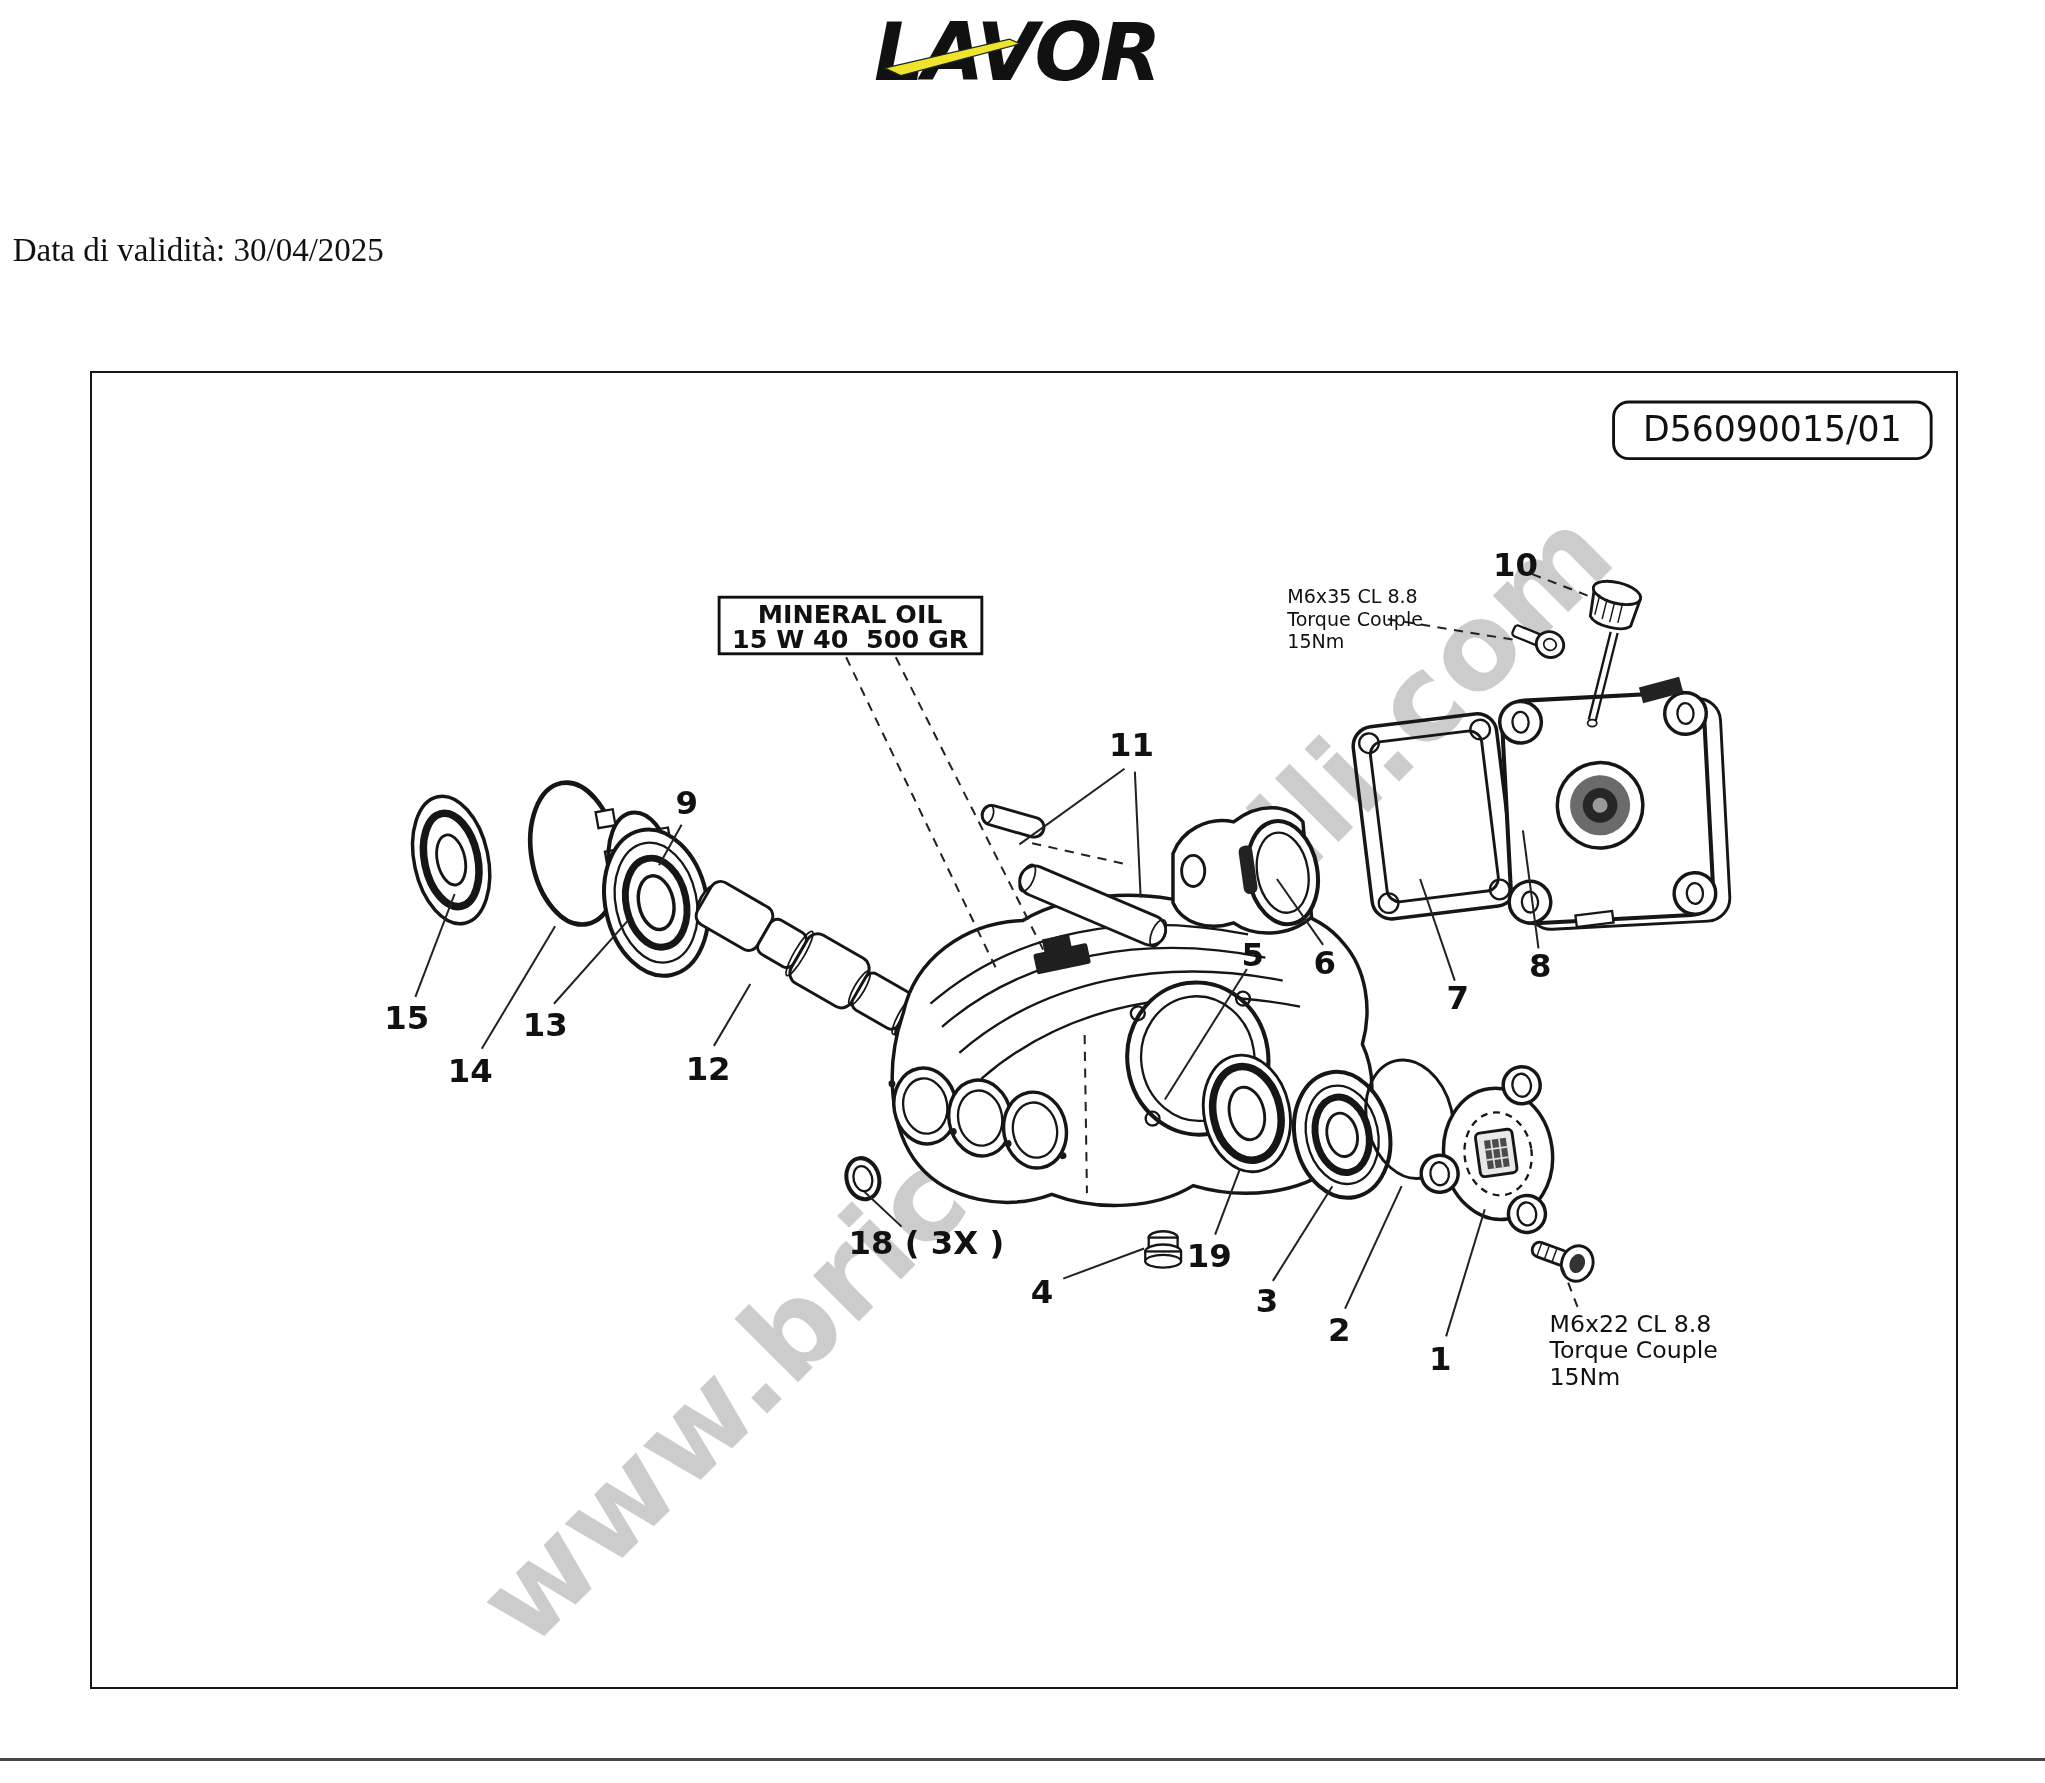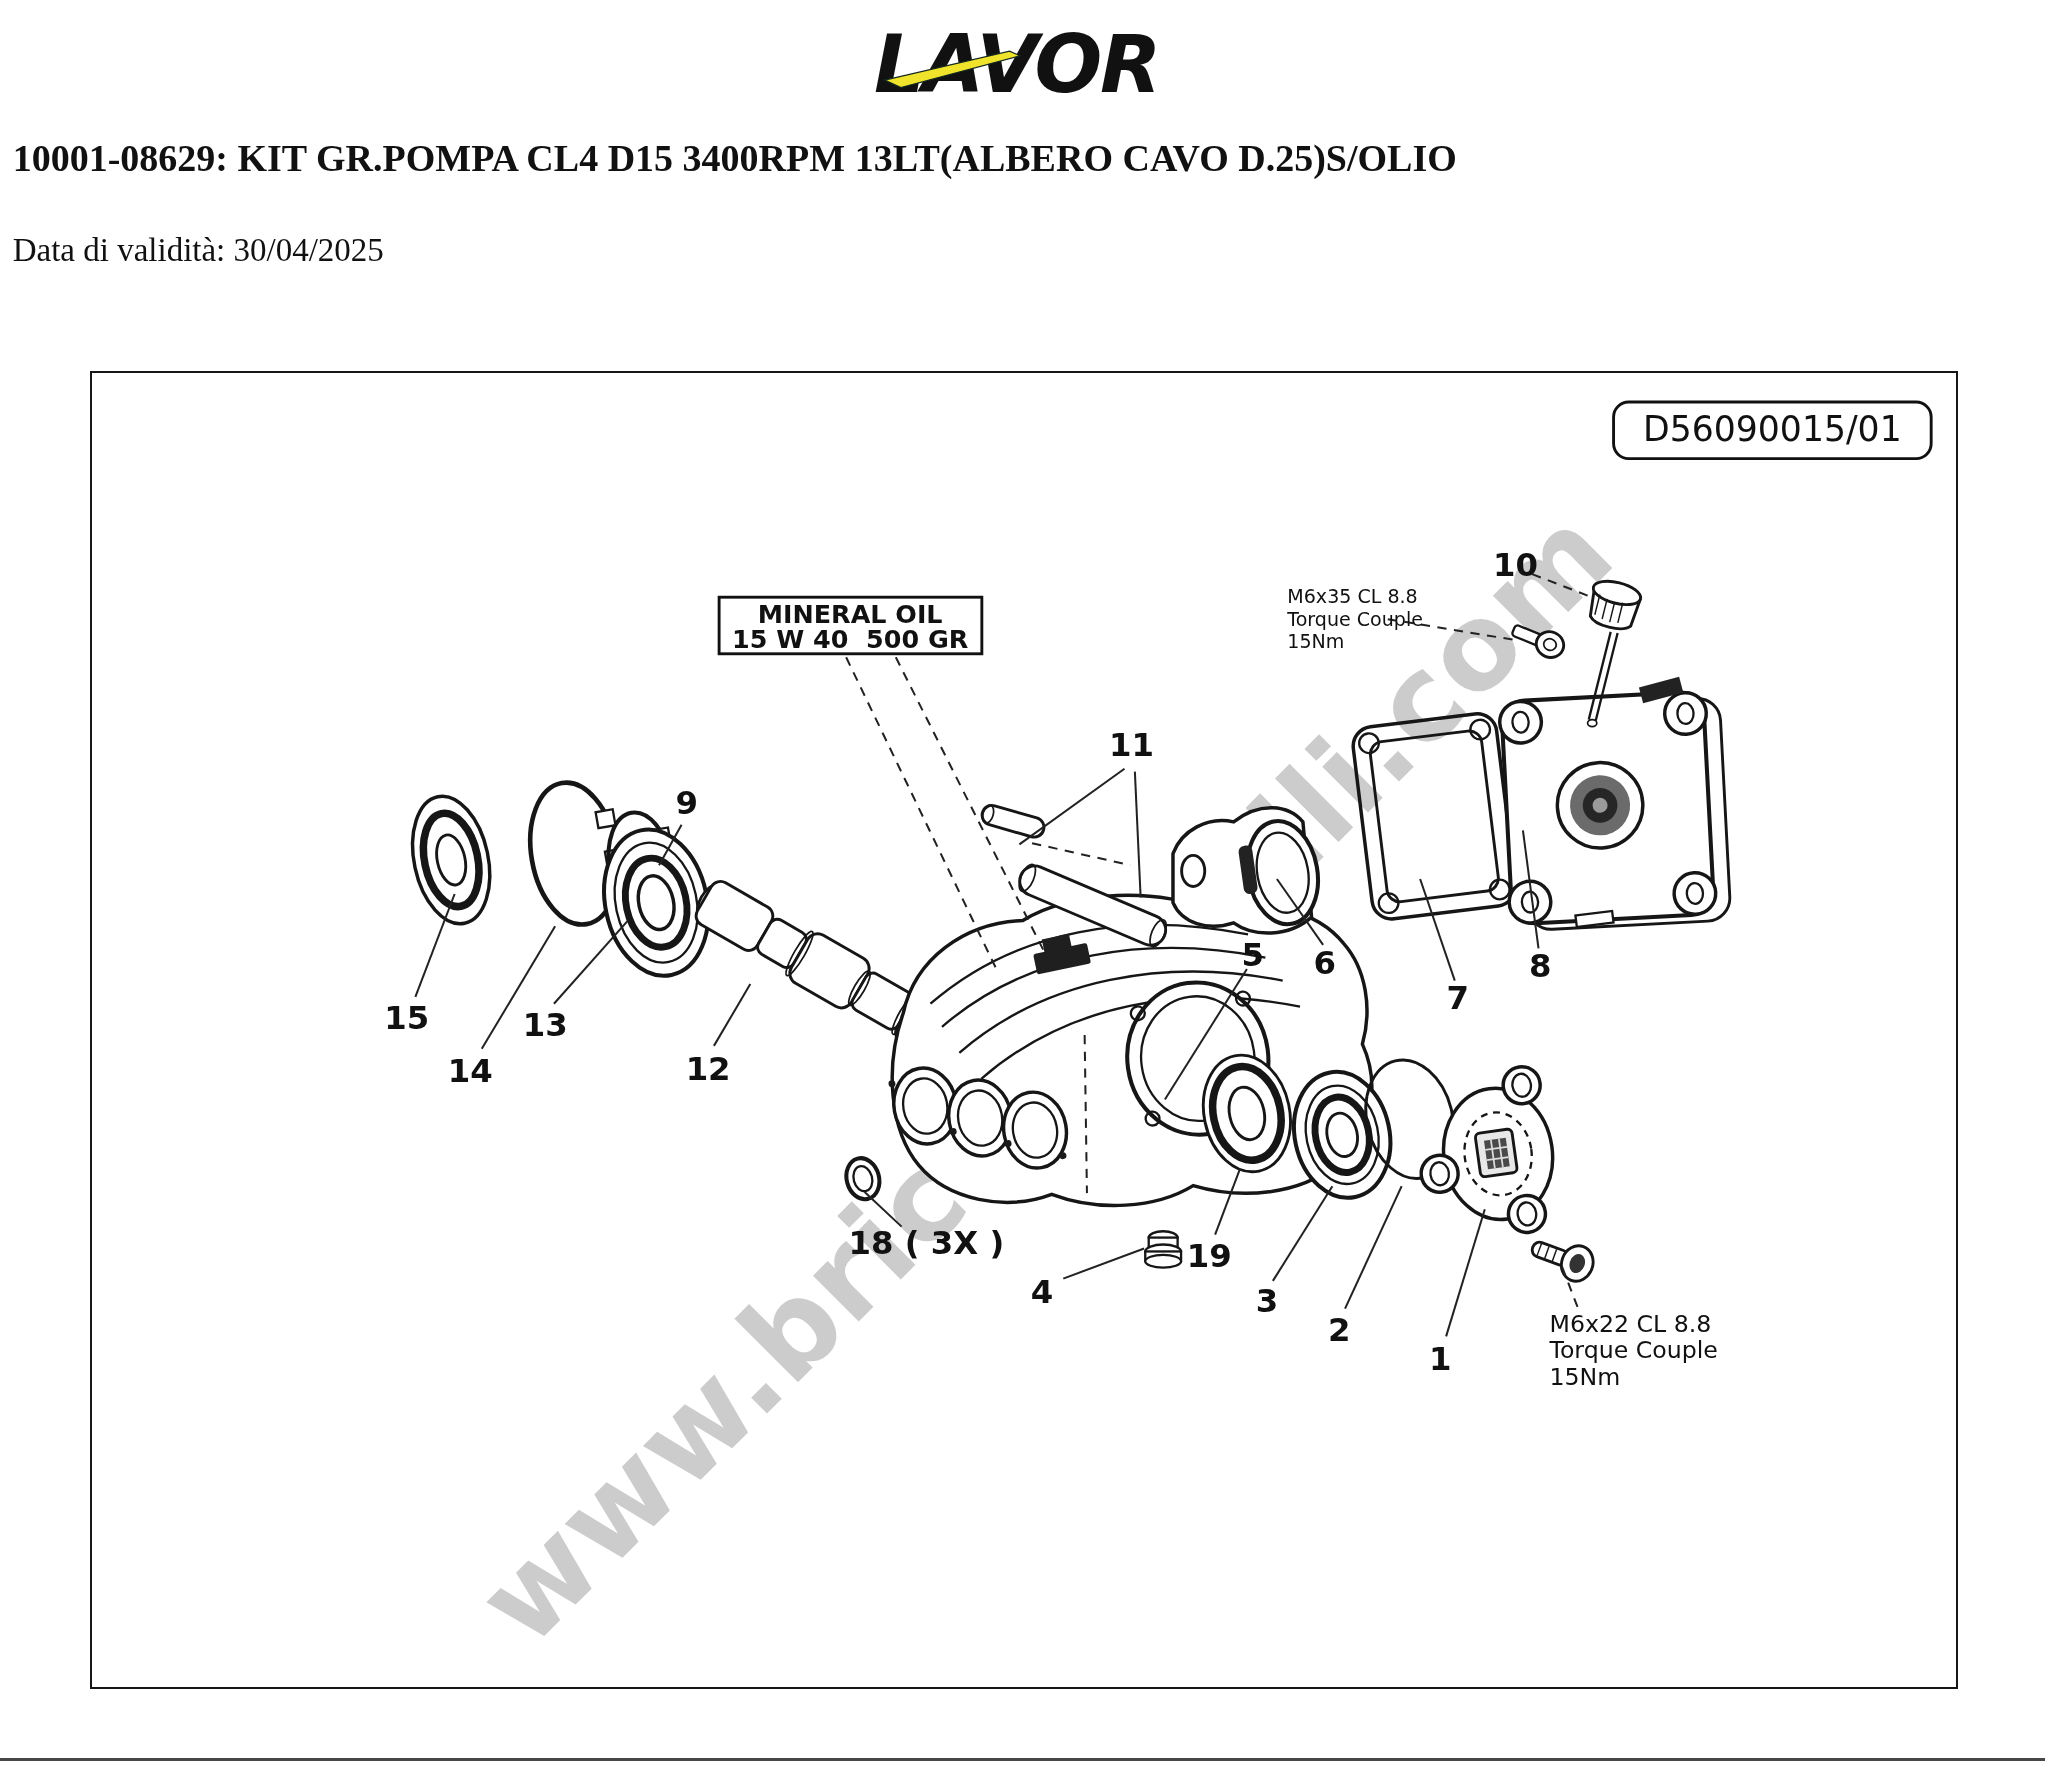--- a/index.html
+++ b/index.html
@@ -1,18 +1,18 @@
 <!DOCTYPE html>
 <html style="font-size:9.2px"><head>
 <meta charset="utf-8">
 <style>
   html,body{margin:0;padding:0;background:#ffffff;}
   #page{position:relative;width:2046px;height:1783px;background:#ffffff;overflow:hidden;
         font-family:"Liberation Serif", serif;color:#111;}
-  .logo-wrap{position:absolute;left:820px;top:20px;width:393px;height:90px;}
+  .logo-wrap{position:absolute;left:820px;top:8px;width:393px;height:90px;}
   .title{position:absolute;left:12.7px;top:136px;width:1964px;
          font-family:"Liberation Serif", serif;font-weight:bold;font-size:38px;letter-spacing:0px;}
   .validity{position:absolute;left:12.7px;top:232px;font-family:"Liberation Serif", serif;
             font-size:33px;text-align:center;}
   .frame{position:absolute;left:90px;top:371px;width:1864px;height:1314px;
          border:2.3px solid #161616;background:#ffffff;}
   .frame svg{display:block;width:100%;height:100%;}
   .footer-line{position:absolute;left:0;top:1758px;width:2046px;height:2.9px;background:#474747;}
   svg text{font-family:"DejaVu Sans", sans-serif;fill:#111;}
   .callout{font-size:56px;font-weight:700;}
@@ -31,21 +31,20 @@
 
 <div id="page">
 
   <div class="logo-wrap">
     <svg viewBox="0 0 680 155">
       <text x="340" y="124" text-anchor="middle" font-size="138" font-weight="900" font-style="italic" letter-spacing="-4" fill="#1c3a29">LAVOR</text>
       <polygon points="112,104 328,54 346,62 140,117" fill="#efe32b" stroke="#14291f" stroke-width="2"></polygon>
     </svg>
   </div>
 
-  <div class="title">10001-08629: KIT GR.POMPA CL4 D15 3400RPM 13LT(ALBERO CAVO D.25)S/OLIO</div>
   <div class="validity">Data di validità: 30/04/2025</div>
 
   <div class="frame">
     <svg viewBox="0 0 3228 2275">
 
       <text class="wm" x="1650" y="1290" text-anchor="middle" transform="rotate(-45 1650 1217)">www.bricoutensili.com</text>
 
       <g>
         <rect x="2635" y="50" width="550" height="98" rx="26" fill="#ffffff" stroke="#111" stroke-width="5"></rect>
         <text class="dnum" x="2910" y="118" text-anchor="middle">D56090015/01</text>

